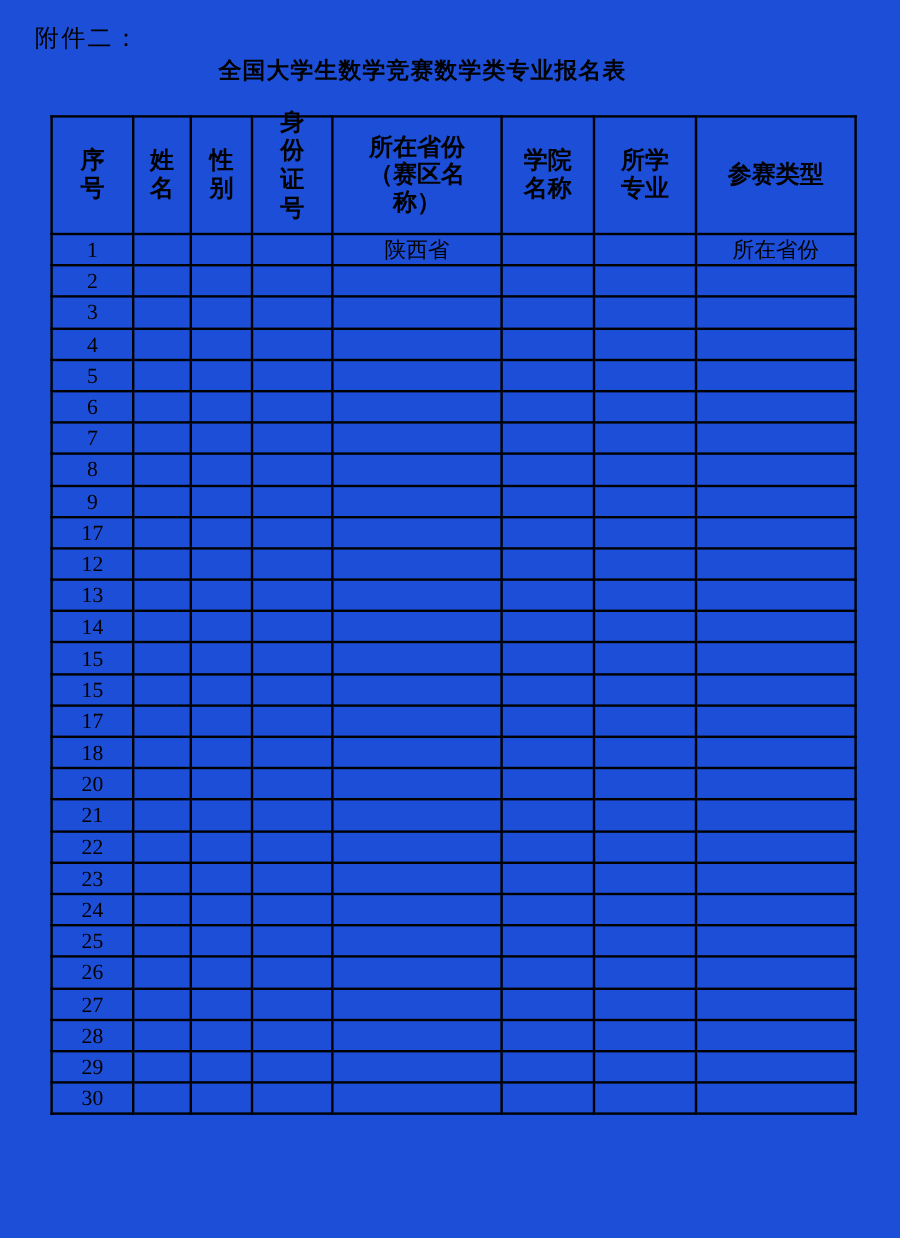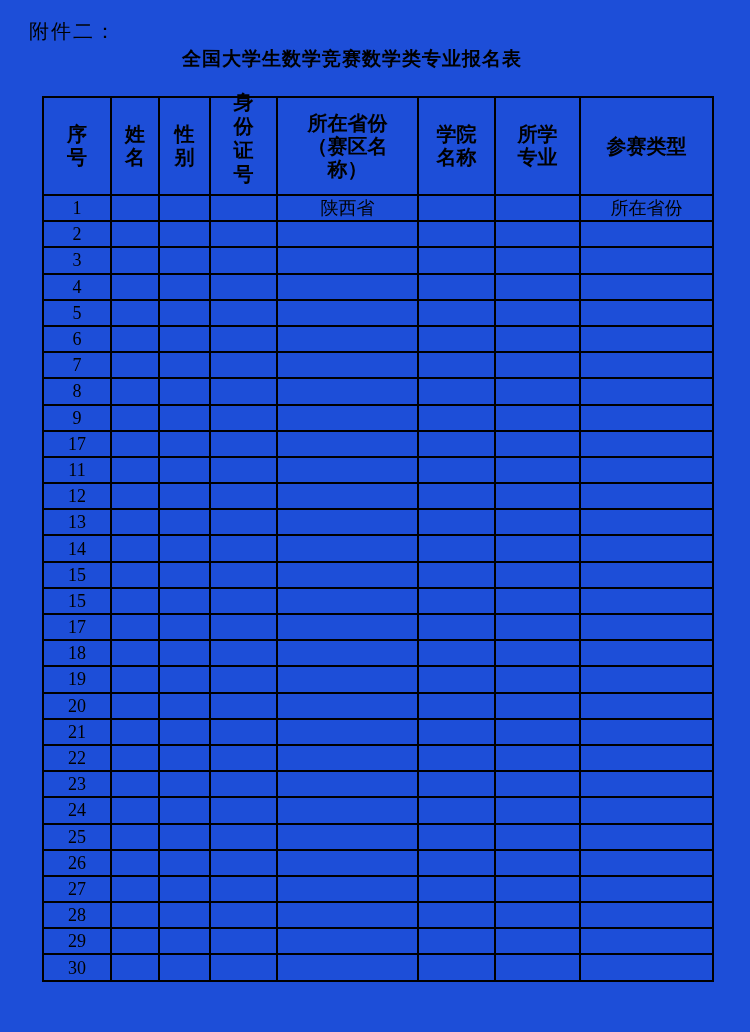--- a/index.html
+++ b/index.html
@@ -230,30 +230,20 @@
           <td>17</td>
           <td></td>
           <td></td>
           <td></td>
           <td></td>
           <td></td>
           <td></td>
           <td></td>
         </tr>
         <tr>
-          <td>11</td>
-          <td></td>
-          <td></td>
-          <td></td>
-          <td></td>
-          <td></td>
-          <td></td>
-          <td></td>
-        </tr>
-        <tr>
           <td>12</td>
           <td></td>
           <td></td>
           <td></td>
           <td></td>
           <td></td>
           <td></td>
           <td></td>
         </tr>
         <tr>
@@ -301,30 +291,20 @@
           <td></td>
           <td></td>
           <td></td>
           <td></td>
           <td></td>
           <td></td>
           <td></td>
         </tr>
         <tr>
           <td>18</td>
-          <td></td>
-          <td></td>
-          <td></td>
-          <td></td>
-          <td></td>
-          <td></td>
-          <td></td>
-        </tr>
-        <tr>
-          <td>19</td>
           <td></td>
           <td></td>
           <td></td>
           <td></td>
           <td></td>
           <td></td>
           <td></td>
         </tr>
         <tr>
           <td>20</td>

